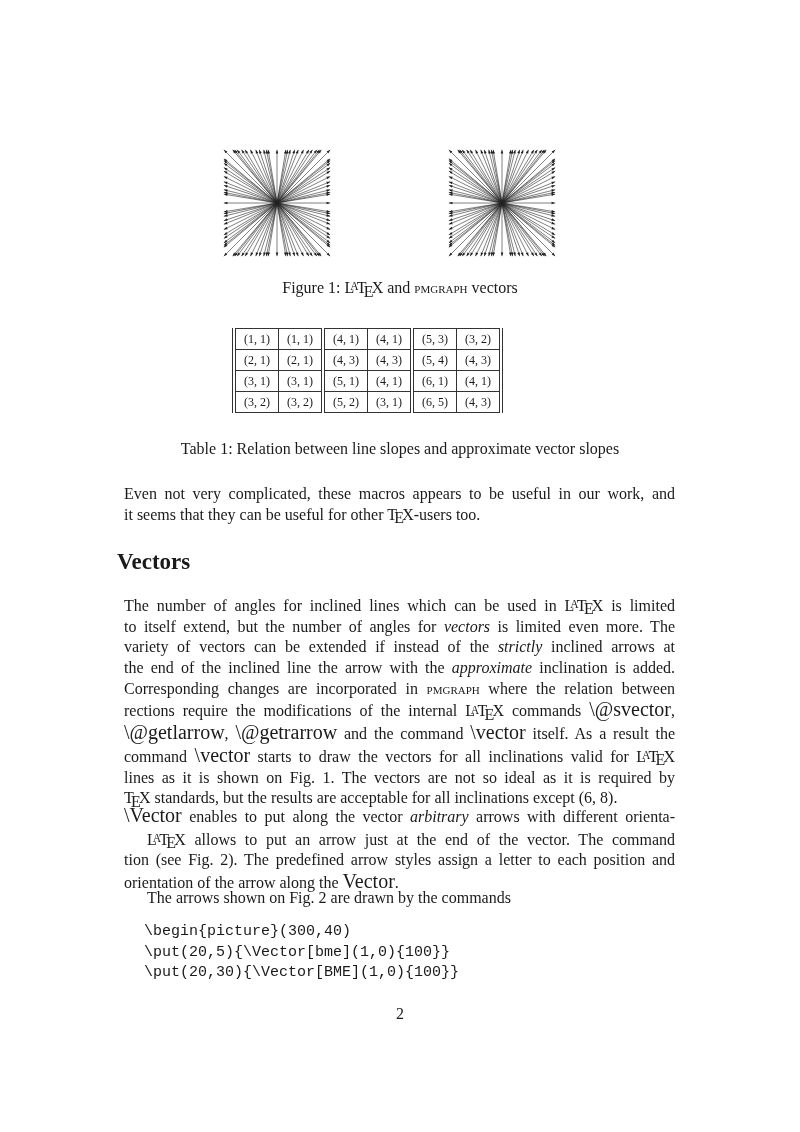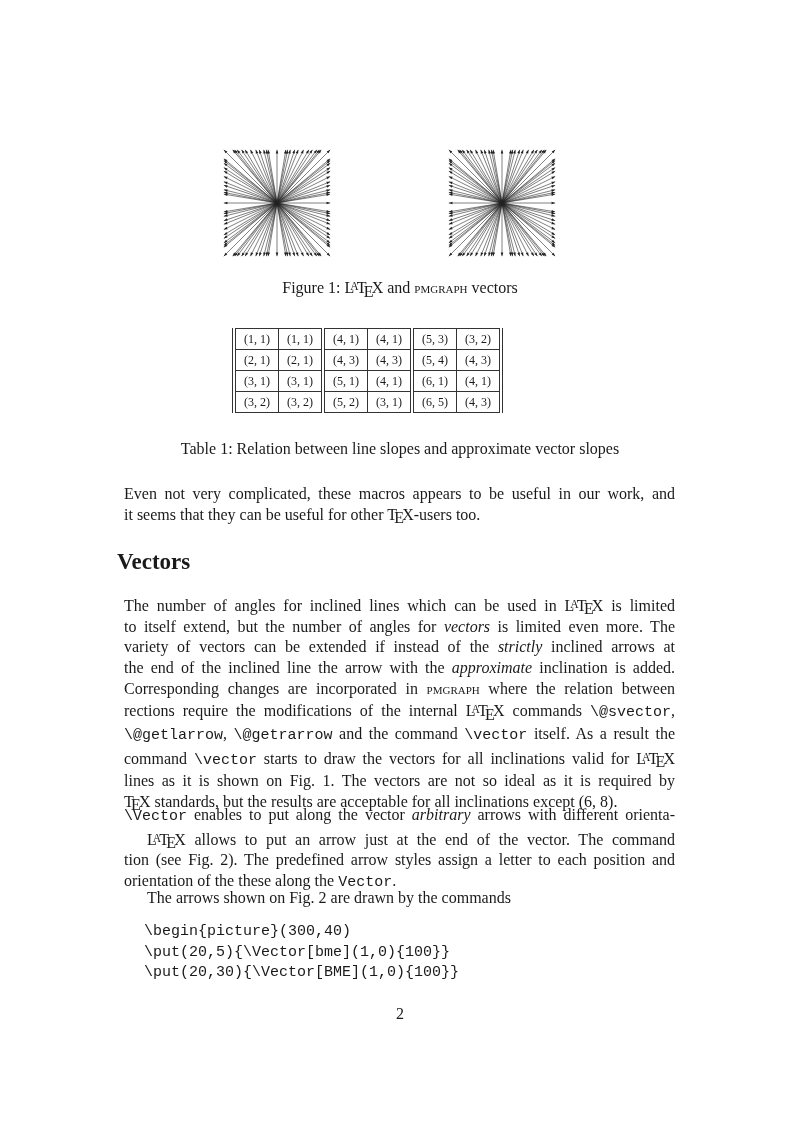--- a/index.html
+++ b/index.html
@@ -21,21 +21,21 @@
   table.rel { border-collapse: collapse; font-family: "Liberation Serif", serif; font-size: 12px; }
   table.rel td { border: 1px solid #333; padding: 0 8px; height: 20px; line-height: 20px; text-align: center; }
   table.rel { border-left: 4px double #333; border-right: 4px double #333; }
   table.rel td.grp { border-left: 4px double #333; }
   .body-text { position: absolute; left: 124px; width: 551px; font-family: "Liberation Serif", serif; font-size: 16px; line-height: 20.7px; text-align: justify; }
   .p1 { top: 484px; }
   .section { position: absolute; left: 117px; top: 549px; font-family: "Liberation Serif", serif; font-size: 23px; font-weight: bold; }
   .p2 { top: 594px; }
   .p3 { top: 805px; text-indent: 23px; }
   .p4 { top: 888px; text-indent: 23px; }
-  .mono { font-family: Liberation Mono, monospace; font-size: 15px; }
+  .mono { font-family: Liberation Serif, serif; font-size: 20px; }
   .code { position: absolute; left: 144px; top: 922px; font-family: "Liberation Mono", "DejaVu Sans Mono", monospace; font-size: 15px; line-height: 20.5px; white-space: pre; }
   .pagenum { position: absolute; top: 1005px; left: 0; width: 800px; text-align: center; font-family: "Liberation Serif", serif; font-size: 16px; }
   .line { display: block; text-align-last: justify; }
   .line.last { text-align-last: left; }
 </style>
 </head>
 <body>
 
 <div class="page">
 
@@ -492,21 +492,21 @@
     <span class="line"><span class="mono">\@getlarrow</span><span>, </span><span class="mono">\@getrarrow</span><span> and the command </span><span class="mono">\vector</span><span> itself. As a result the</span></span>
     <span class="line"><span>command </span><span class="mono">\vector</span><span> starts to draw the vectors for all inclinations valid for </span><span class="latex">L<span class="a">A</span>T<span class="e">E</span>X</span></span>
     <span class="line">lines as it is shown on Fig. 1. The vectors are not so ideal as it is required by</span>
     <span class="line last"><span class="tex">T<span class="e">E</span>X</span><span> standards, but the results are acceptable for all inclinations except (6, 8).</span></span>
   </div>
 
   <div class="body-text p3">
     <span class="line" style="text-indent:0"><span class="mono">\Vector</span><span> enables to put along the vector </span><i>arbitrary</i><span> arrows with different orienta-</span></span>
     <span class="line"><span class="latex">L<span class="a">A</span>T<span class="e">E</span>X</span><span> allows to put an arrow just at the end of the vector. The command</span></span>
     <span class="line" style="text-indent:0">tion (see Fig. 2). The predefined arrow styles assign a letter to each position and</span>
-    <span class="line last" style="text-indent:0"><span>orientation of the these along the </span><span class="mono">Vector</span><span>.</span></span>
+    <span class="line last" style="text-indent:0"><span>orientation of the arrow along the </span><span class="mono">Vector</span><span>.</span></span>
   </div>
 
   <div class="body-text p4">
     <span class="line last">The arrows shown on Fig. 2 are drawn by the commands</span>
   </div>
 
   <div class="code"><div>\begin{picture}(300,40)</div><div>\put(20,5){\Vector[bme](1,0){100}}</div><div>\put(20,30){\Vector[BME](1,0){100}}</div></div>
 
   <div class="pagenum">2</div>
 </div>

